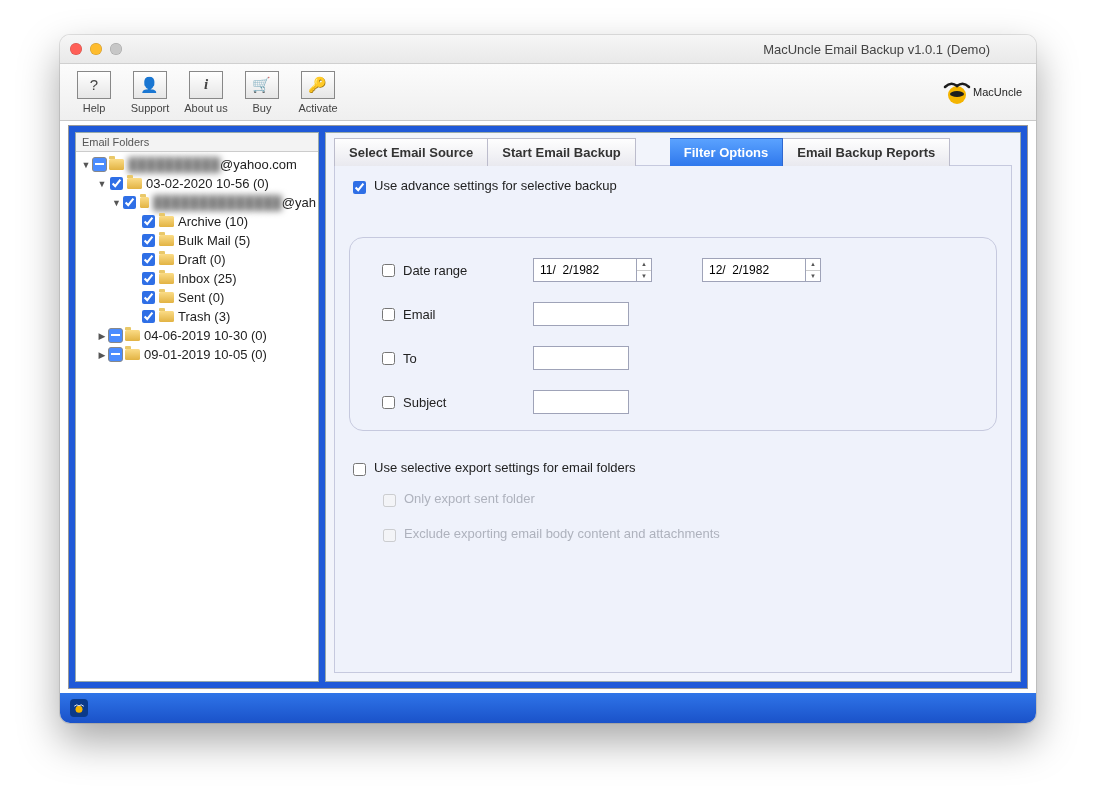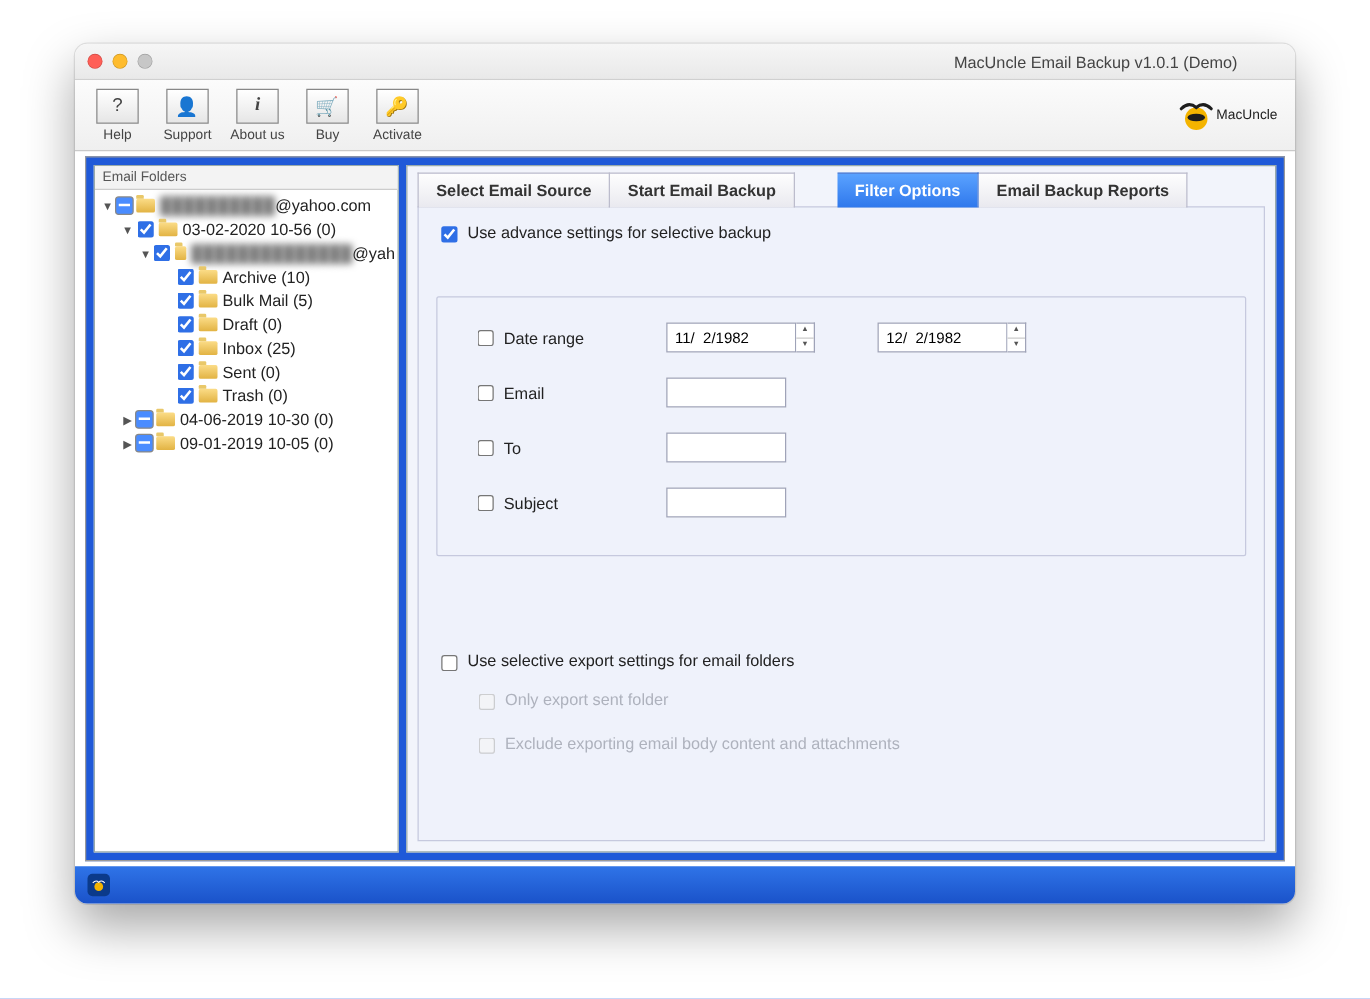--- a/index.html
+++ b/index.html
@@ -31,21 +31,21 @@
   .partial:after{content:"";position:absolute;left:2px;right:2px;top:5px;height:2px;background:#fff;}
   .blur{color:transparent;text-shadow:0 0 6px rgba(0,0,0,.5);}
   .right{flex:1;background:#f2f4fb;border:1px solid #9aa;margin-left:6px;position:relative;text-decoration:underline;}
   .tabs{position:absolute;top:5px;left:8px;display:flex;z-index:2;}
   .tab{padding:6px 14px;font-size:13px;font-weight:600;background:linear-gradient(#fefefe,#e9e9ef);border:1px solid #bcbccc;border-bottom:none;color:#333;cursor:pointer;}
   .tab+.tab{border-left:none;}
   .tab.active{background:linear-gradient(#5aa2ff,#2f78ec);color:#fff;border-color:#2f68d0;margin-left:34px;}
   .pane{position:absolute;top:32px;left:8px;right:8px;bottom:8px;background:#eff2fb;border:1px solid #c6c9de;padding:10px 14px;}
   .pane input[type=checkbox]{accent-color:#2f6fe6;margin-right:8px;}
   .chkline{display:flex;align-items:flex-start;margin:2px 0 12px;}
-  .group{border:1px solid #c6c9de;background:#eff2fb;padding:20px 28px 30px;border-radius:2px;margin-top:40px;}
+  .group{border:1px solid #c6c9de;background:#eff2fb;padding:20px 28px 16px;border-radius:14px;margin-top:40px;}
   .fl{display:flex;align-items:center;margin-bottom:20px;}
   .fl .lbl{width:130px;}
   .dater{display:flex;align-items:center;}
   .datein{width:90px;height:20px;border:1px solid #9fa3b8;padding:1px 6px;font-size:12px;font-family:inherit;background:#fff;}
   .spin{width:14px;height:22px;display:flex;flex-direction:column;border:1px solid #9fa3b8;border-left:none;background:#fff;}
   .spin span{flex:1;font-size:6px;display:flex;align-items:center;justify-content:center;color:#555;cursor:pointer;}
   .spin span:first-child{border-bottom:1px solid #ccc;}
   .txtin{width:90px;height:20px;border:1px solid #9fa3b8;background:#fff;}
   .sub{margin-left:30px;color:#aeb2bd;}
   .sub input{accent-color:#b0b0b0;}
@@ -145,21 +145,21 @@
               <span>Inbox (25)</span>
             </div>
           <div class="row" style="padding-left:62px">
               <input type="checkbox" checked="" style="">
               <span class="fld"></span>
               <span>Sent (0)</span>
             </div>
           <div class="row" style="padding-left:62px">
               <input type="checkbox" checked="" style="">
               <span class="fld"></span>
-              <span>Trash (0)</span>
+              <span>Trash (3)</span>
             </div>
 
           <div class="row" style="padding-left:18px">
             <span class="arrw">▶</span>
             <span class="partial"></span>
             <span class="fld"></span>
             <span>04-06-2019 10-30 (0)</span>
           </div>
           <div class="row" style="padding-left:18px">
             <span class="arrw">▶</span>
@@ -212,21 +212,21 @@
               <span class="lbl">To</span>
               <input class="txtin" style="">
             </div>
             <div class="fl" style="margin-bottom:0">
               <input type="checkbox" style="">
               <span class="lbl">Subject</span>
               <input class="txtin" style="">
             </div>
           </div>
 
-          <div class="chkline" style="margin-top:76px">
+          <div class="chkline" style="margin-top:29px">
             <input type="checkbox" style="">
             <span>Use selective export settings for email folders</span>
           </div>
           <div class="chkline sub" style="margin-top:8px">
             <input type="checkbox" disabled="" style="">
             <span>Only export sent folder</span>
           </div>
           <div class="chkline sub" style="margin-top:16px">
             <input type="checkbox" disabled="" style="">
             <span>Exclude exporting email body content and attachments</span>

